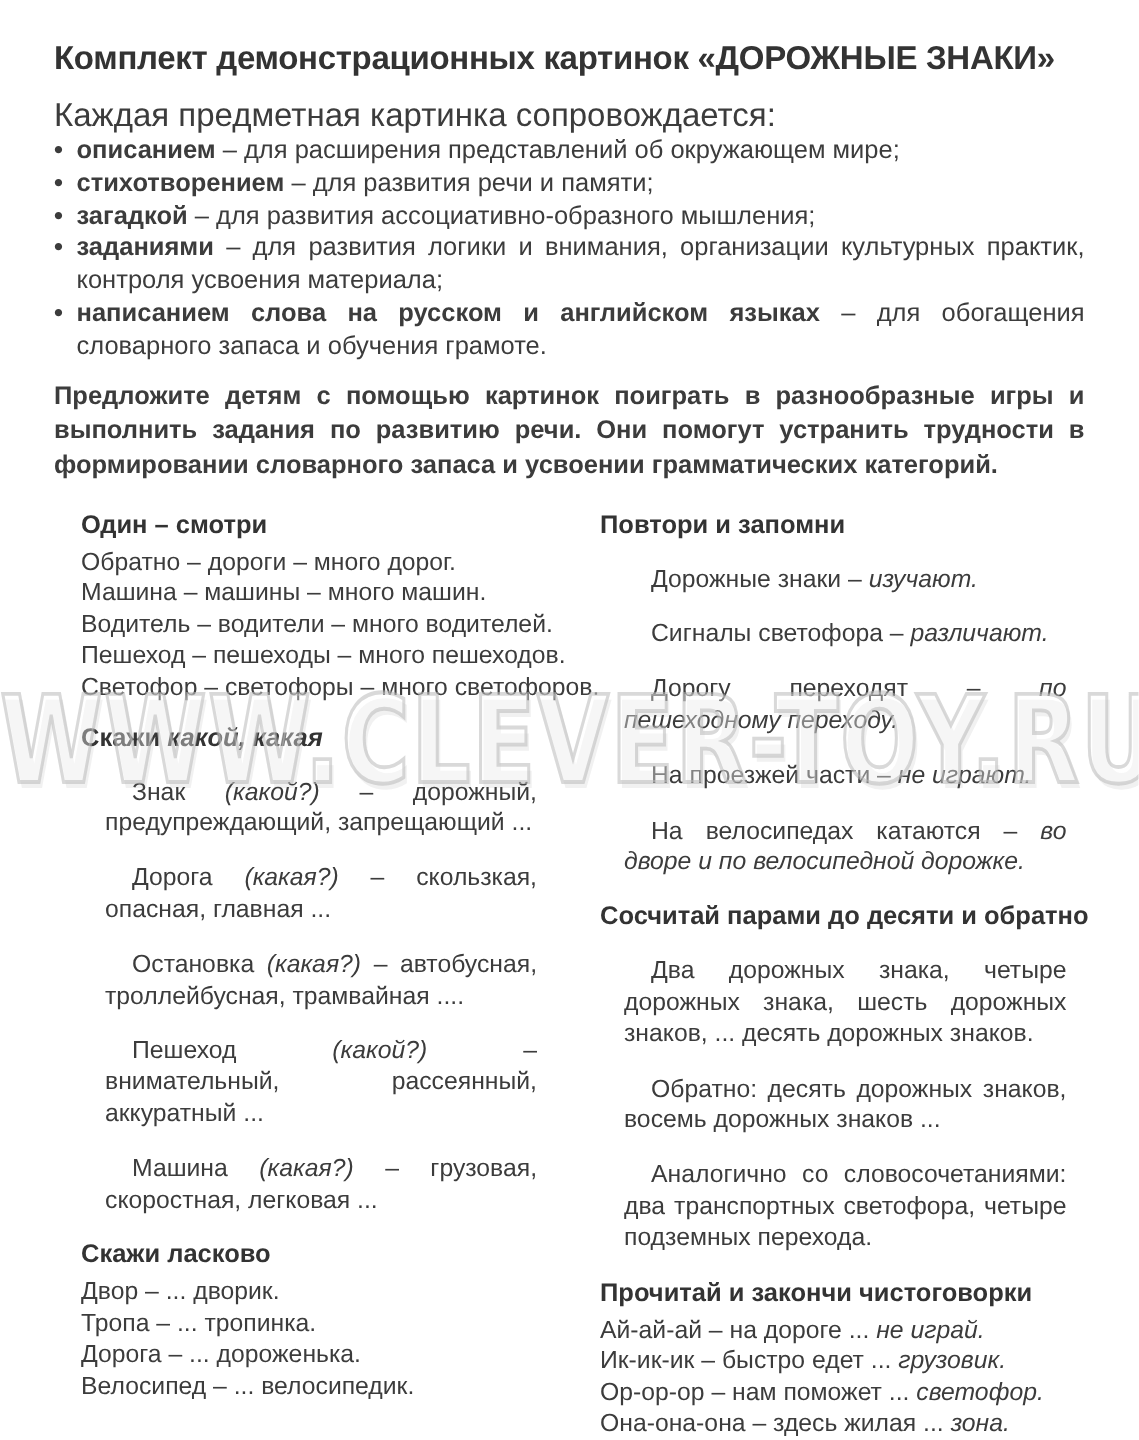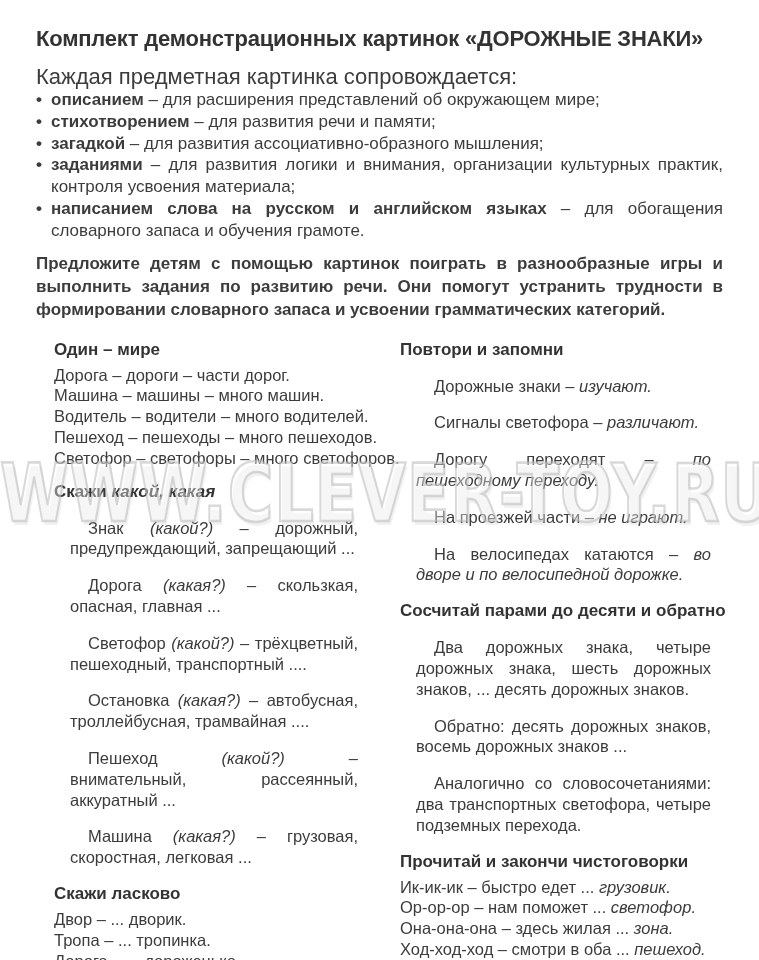--- a/index.html
+++ b/index.html
@@ -59,31 +59,30 @@
     <li><span class="dot">•</span><span><span class="seg-bold">загадкой</span><span> – для развития ассоциативно-образного мышления;</span></span></li>
     <li><span class="dot">•</span><span><span class="seg-bold">заданиями</span><span> – для развития логики и внимания, организации культурных практик, контроля усвоения материала;</span></span></li>
     <li><span class="dot">•</span><span><span class="seg-bold">написанием слова на русском и английском языках</span><span> – для обогащения словарного запаса и обучения грамоте.</span></span></li>
   </ul>
 
   <p class="para closing">Предложите детям с помощью картинок поиграть в разнообразные игры и выполнить задания по развитию речи. Они помогут устранить трудности в формировании словарного запаса и усвоении грамматических категорий.</p>
 
   <div class="columns">
 
     <div class="col col-left">
-      <h3 class="first">Один – мире</h3>
-      <div class="line">Дорога – дороги – части дорог.</div>
+      <h3 class="first">Один – смотри</h3>
+      <div class="line">Обратно – дороги – много дорог.</div>
       <div class="line">Машина – машины – много машин.</div>
       <div class="line">Водитель – водители – много водителей.</div>
       <div class="line">Пешеход – пешеходы – много пешеходов.</div>
       <div class="line">Светофор – светофоры – много светофоров.</div>
 
       <h3><span class="seg-bold">Скажи </span><span class="seg-bold-italic">какой, какая</span></h3>
       <p class="ipara"><span>Знак </span><span class="seg-italic">(какой?)</span><span> – дорожный, предупреждающий, запрещающий ...</span></p>
       <p class="ipara"><span>Дорога </span><span class="seg-italic">(какая?)</span><span> – скользкая, опасная, главная ...</span></p>
-      <p class="ipara"><span>Светофор </span><span class="seg-italic">(какой?)</span><span> – трёхцветный, пешеходный, транспортный ....</span></p>
       <p class="ipara"><span>Остановка </span><span class="seg-italic">(какая?)</span><span> – автобусная, троллейбусная, трамвайная ....</span></p>
       <p class="ipara"><span>Пешеход </span><span class="seg-italic">(какой?)</span><span> – внимательный, рассеянный, аккуратный ...</span></p>
       <p class="ipara"><span>Машина </span><span class="seg-italic">(какая?)</span><span> – грузовая, скоростная, легковая ...</span></p>
 
       <h3>Скажи ласково</h3>
       <div class="line">Двор – ... дворик.</div>
       <div class="line">Тропа – ... тропинка.</div>
       <div class="line">Дорога – ... дороженька.</div>
       <div class="line">Велосипед – ... велосипедик.</div>
     </div>
@@ -95,20 +94,21 @@
       <p class="ipara"><span>Дорогу переходят – </span><span class="seg-italic">по пешеходному переходу.</span></p>
       <p class="ipara"><span>На проезжей части – </span><span class="seg-italic">не играют.</span></p>
       <p class="ipara"><span>На велосипедах катаются – </span><span class="seg-italic">во дворе и по велосипедной дорожке.</span></p>
 
       <h3>Сосчитай парами до десяти и обратно</h3>
       <p class="ipara">Два дорожных знака, четыре дорожных знака, шесть дорожных знаков, ... десять дорожных знаков.</p>
       <p class="ipara">Обратно: десять дорожных знаков, восемь дорожных знаков ...</p>
       <p class="ipara">Аналогично со словосочетаниями: два транспортных светофора, четыре подземных перехода.</p>
 
       <h3>Прочитай и закончи чистоговорки</h3>
+      <div class="line"><span>Ай-ай-ай – на дороге ... </span><span class="seg-italic">не играй.</span></div>
       <div class="line"><span>Ик-ик-ик – быстро едет ... </span><span class="seg-italic">грузовик.</span></div>
       <div class="line"><span>Ор-ор-ор – нам поможет ... </span><span class="seg-italic">светофор.</span></div>
       <div class="line"><span>Она-она-она – здесь жилая ... </span><span class="seg-italic">зона.</span></div>
       <div class="line"><span>Ход-ход-ход –  смотри в оба ... </span><span class="seg-italic">пешеход.</span></div>
 
       <div class="farewell">Желаем успехов!</div>
     </div>
 
   </div>
 </div>

